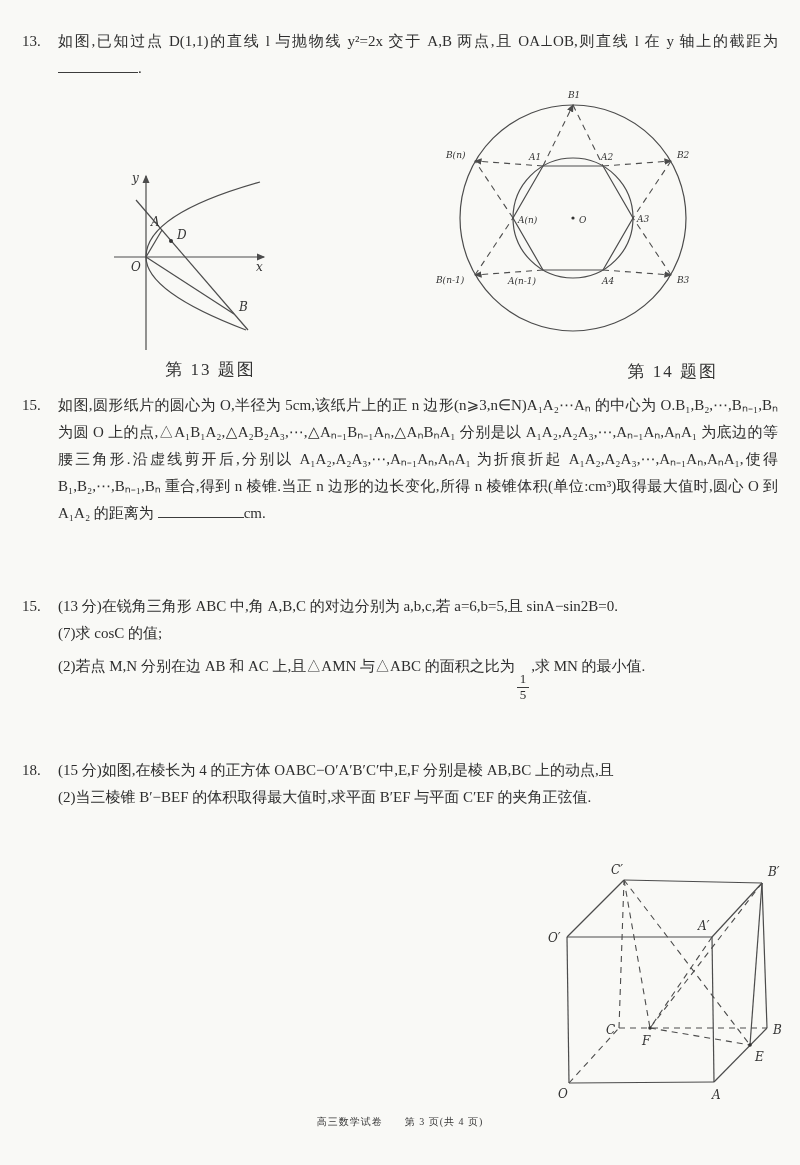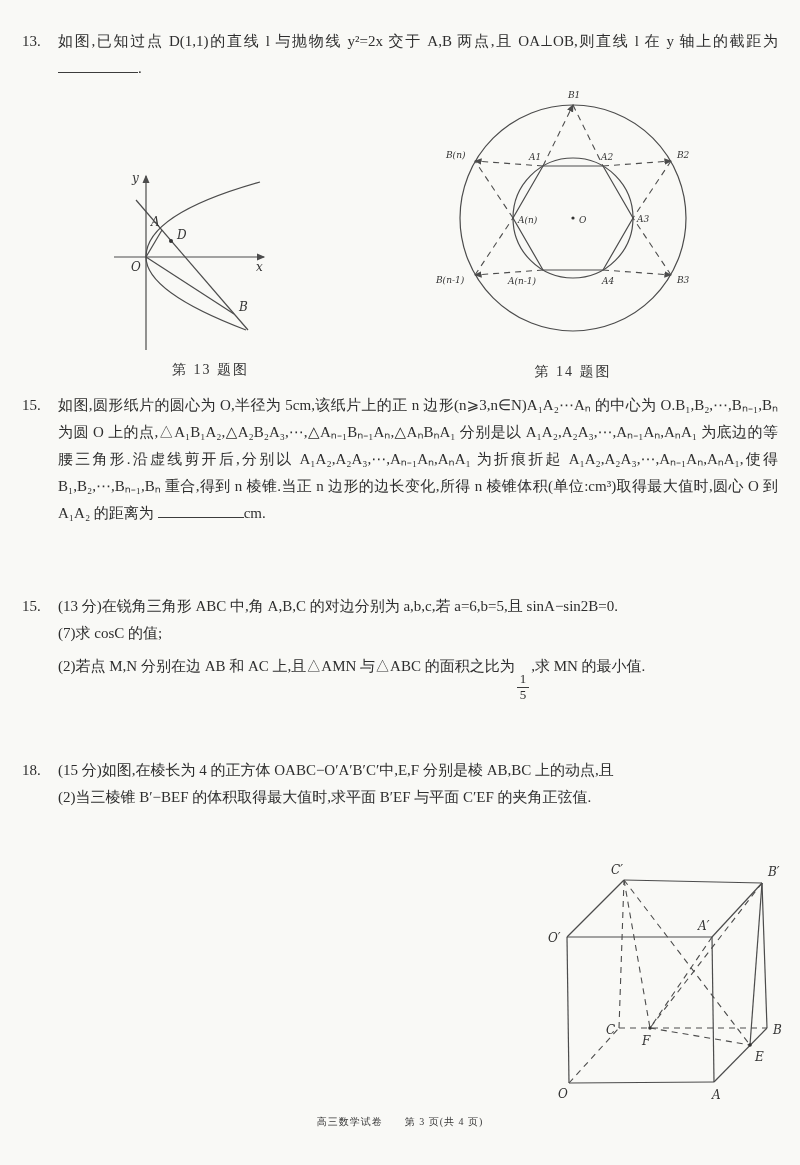--- a/index.html
+++ b/index.html
@@ -10,21 +10,21 @@
     color:#2e2e2e;font-size:15px;line-height:27px;
     overflow:hidden;
   }
   .q{position:absolute;left:22px;width:756px;padding-left:36px;box-sizing:border-box;text-align:justify;font-family:Liberation Serif, serif;}
   .qnum{position:absolute;left:0;top:0;}
   .qline{display:block;}
   .blank{display:inline-block;width:80px;border-bottom:1.4px solid #3c3c3c;height:14px;vertical-align:baseline;}
   .blank.small{width:86px;}
   .section-head{position:absolute;left:22px;width:760px;font-weight:bold;}
   .figwrap{position:absolute;text-align:center;}
-  .figcap{font-size:14px;margin-top:4px;letter-spacing:2px;color:#333;}
+  .figcap{font-size:17px;margin-top:4px;letter-spacing:2px;color:#333;}
   svg{display:block;}
   .fl{fill:none;stroke:#4c4c4c;stroke-width:1.2;}
   .fd{fill:none;stroke:#4c4c4c;stroke-width:1.1;stroke-dasharray:6 5;}
   .flbl{font-family:"DejaVu Serif",serif;font-style:italic;font-size:12px;fill:#333;}
   .flbl.sm{font-size:9px;}
   .frac{display:inline-flex;flex-direction:column;text-align:center;vertical-align:-0.9em;line-height:1.15;font-size:13px;margin:0 2px;}
   .frac .num{border-bottom:1.2px solid #3c3c3c;padding:0 3px;}
   .footer{position:absolute;top:1108px;left:0;width:100%;text-align:center;font-size:10px;letter-spacing:1px;color:#3a3a3a;}
 </style>
 </head>
@@ -60,21 +60,21 @@
       <text class="flbl" x="34" y="20">y</text>
       <text class="flbl" x="158" y="109">x</text>
       <text class="flbl" x="33" y="109">O</text>
       <text class="flbl" x="53" y="64">A</text>
       <text class="flbl" x="79" y="77">D</text>
       <text class="flbl" x="141" y="149">B</text>
     </svg>
     <div class="figcap">第 13 题图</div>
   </div>
 
-  <div class="figwrap" style="left:428px;top:86px;width:290px;">
+  <div class="figwrap" style="left:428px;top:86px;width:290px;text-align:right;">
     <svg width="290" height="268" viewBox="0 0 290 268">
       <defs>
         <marker id="ar14" markerWidth="8" markerHeight="8" refX="6" refY="3" orient="auto">
           <path d="M0,0 L7,3 L0,6 Z" fill="#4c4c4c"></path>
         </marker>
       </defs>
       <circle class="fl" cx="145" cy="132" r="113"></circle>
       <circle class="fl" cx="145" cy="132" r="60"></circle>
 
       <polygon class="fl" points="115,80 175,80 205,132 175,184 115,184 85,132"></polygon>

